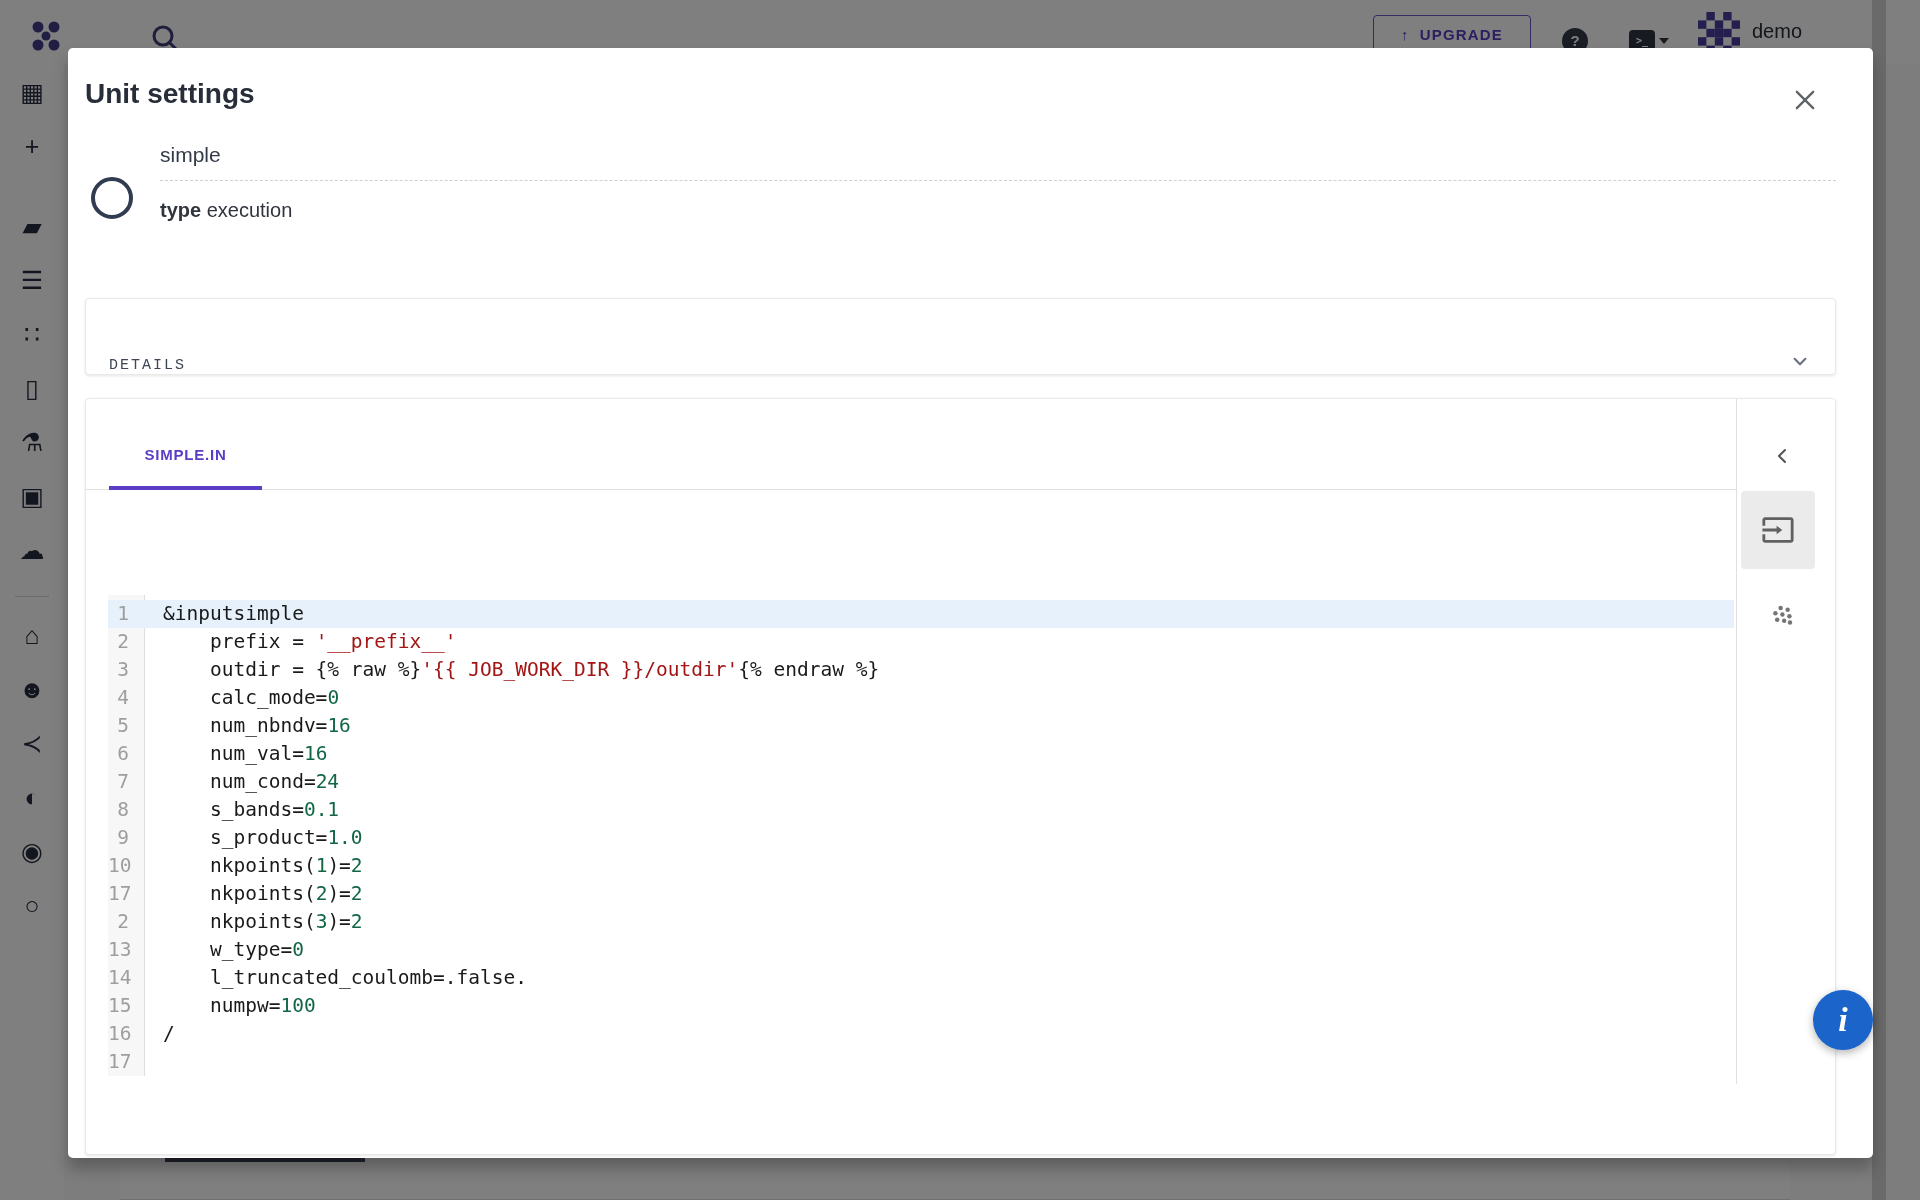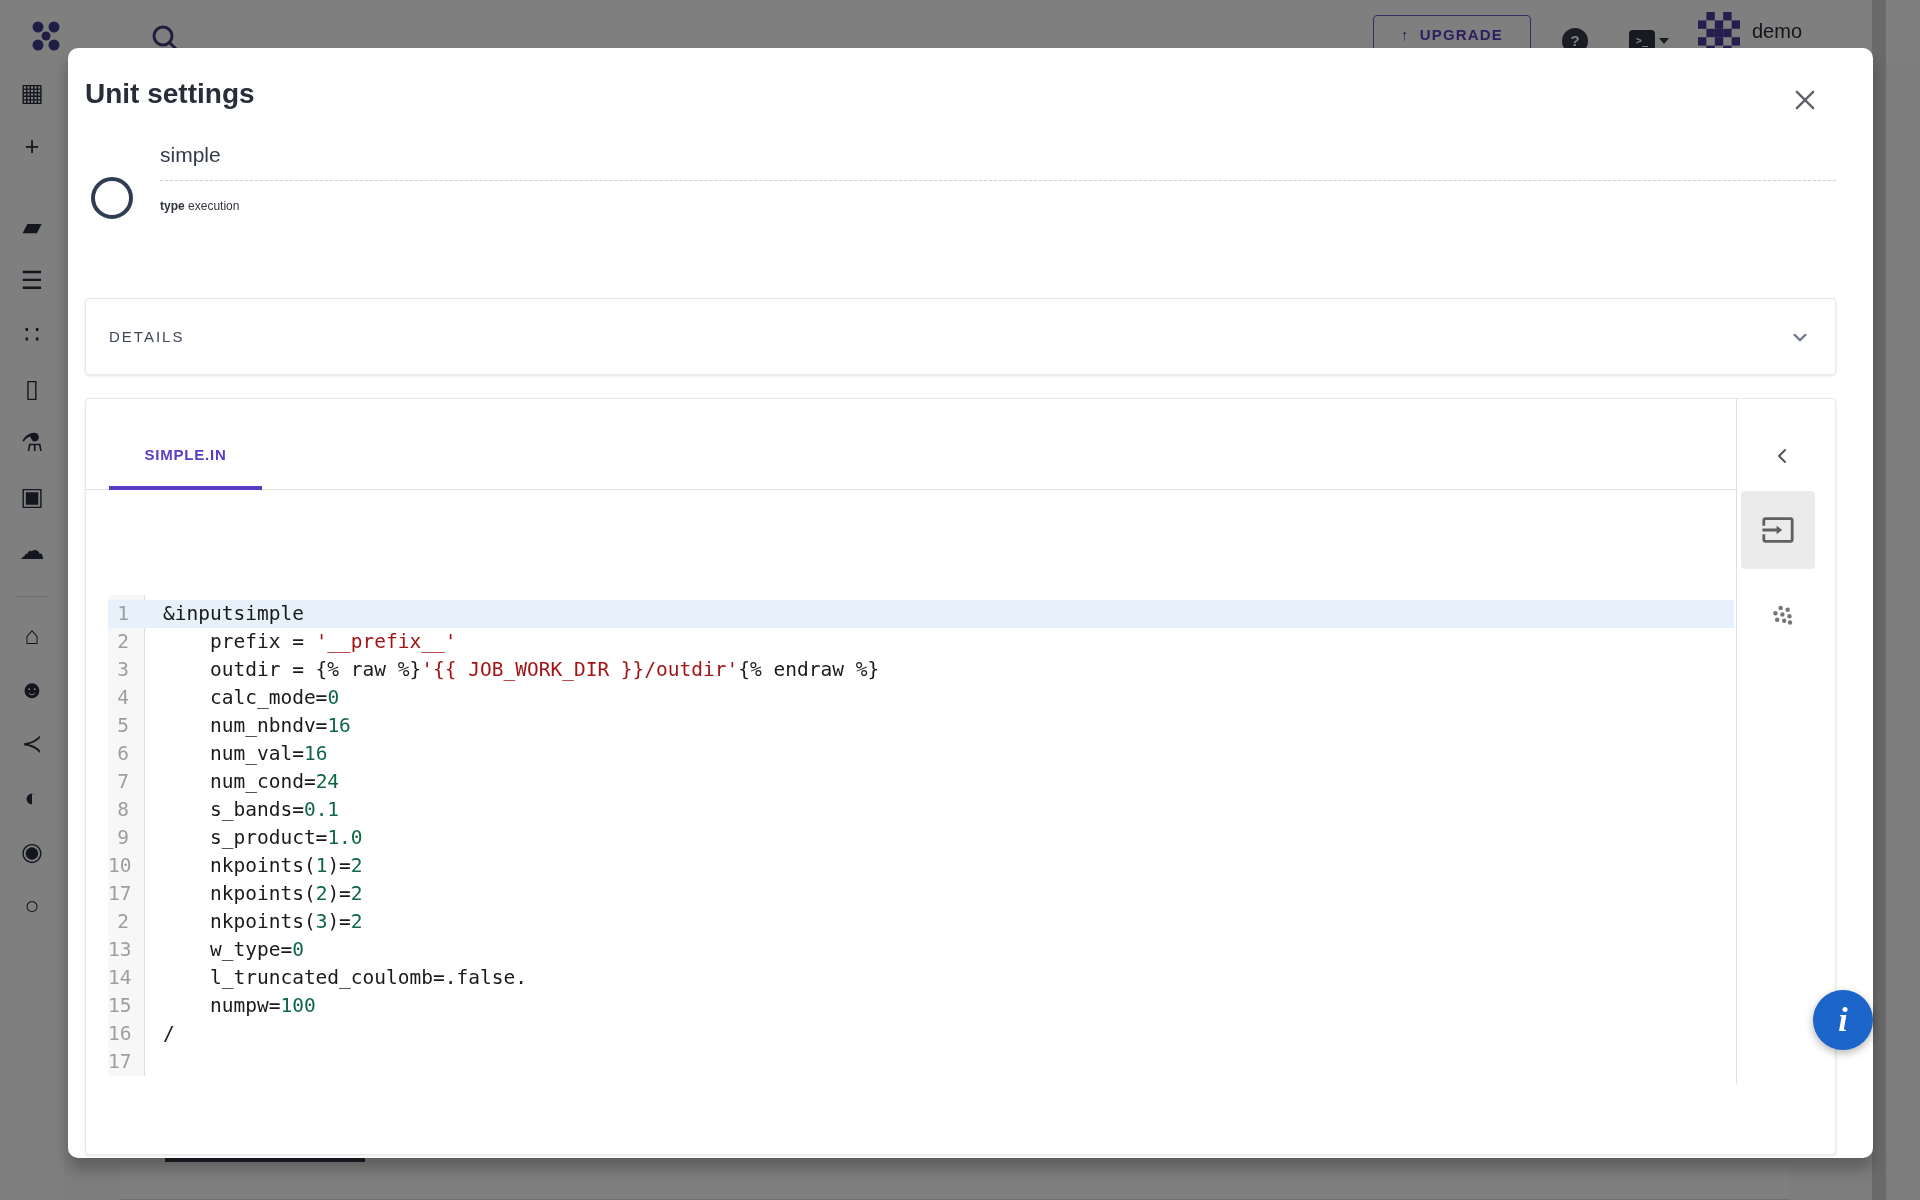--- a/index.html
+++ b/index.html
@@ -32,36 +32,36 @@
 
   .bg-bottom-panel { position:absolute; left:120px; top:1163px; width:1670px; height:37px; background:#ffffff; border-bottom:1px solid #e0e0e0; }
   .bg-tab-line { position:absolute; left:165px; top:1158px; width:200px; height:4px; background:#3a4150; }
   .bg-scrollbar { position:absolute; left:1872px; top:0; width:14px; height:1200px; background:#d4d4d4; }
 
   
   .backdrop { position:absolute; inset:0; background:rgba(0,0,0,0.5); }
 
   
   .modal { position:absolute; left:68px; top:48px; width:1805px; height:1110px; background:#fff;
-    border-radius:10px; box-shadow:0 11px 15px rgba(0,0,0,0.25); }
+    border-radius:5px; box-shadow:0 11px 15px rgba(0,0,0,0.25); }
   .modal-title { position:absolute; left:17px; top:30px; font-size:28px; font-weight:600; color:#282e39; }
   .close-btn { position:absolute; left:1717px; top:33px; width:40px; height:40px; border:none; background:transparent; color:#5f6368; }
 
   .unit-head { position:absolute; left:23px; top:95px; width:1745px; }
   .unit-circle { position:absolute; left:0; top:34px; width:42px; height:42px; border:4px solid #323c50; border-radius:50%; }
   .unit-info { position:absolute; left:69px; top:0; width:1676px; }
   .unit-name { font-size:21px; color:#333b49; height:37px; }
   .unit-dashed { border-top:1px dashed #cfcfcf; margin-bottom:18px; }
-  .unit-meta { font-size:12px; color:#30353d; margin-bottom:15px;margin-top:11px; }
+  .unit-meta { font-size:20px; color:#30353d; margin-bottom:15px;margin-top:11px; }
   .unit-meta b { font-weight:700; }
 
   .card { position:absolute; left:17px; width:1751px; background:#fff; border:1px solid #e9e9e9;
     border-radius:4px; box-shadow:0 1px 3px rgba(0,0,0,0.1); }
-  .card-head { height:72px; display:flex; align-items:center; padding:0 22px 0 23px;
-    font-size:15px; font-weight:500; letter-spacing:2px; color:#3f4756; cursor:pointer; }
+  .card-head { height:72px; display:flex; align-items:flex-end; padding:0 22px 0 23px;
+    font-size:15px; font-weight:500; letter-spacing:2px; color:#3f4756; cursor:pointer;font-family:Liberation Mono, monospace; }
   .card-head .spacer { flex:1; }
   .details-card { top:250px; height:77px; }
   .details-card .card-head { height:75px; }
   .input-card { top:350px; height:757px; }
   .input-card .card-head { border-bottom:1px solid #e6e6e6; }
   .input-content { position:relative; height:685px; }
   .v-divider { position:absolute; left:1650px; top:0; width:1px; height:685px; background:#e0e0e0; }
 
   .tabbar { position:absolute; left:0; width:1650px; border-bottom:1px solid #e0e0e0; }
   .tabbar1 { top:20px; height:71px; }

